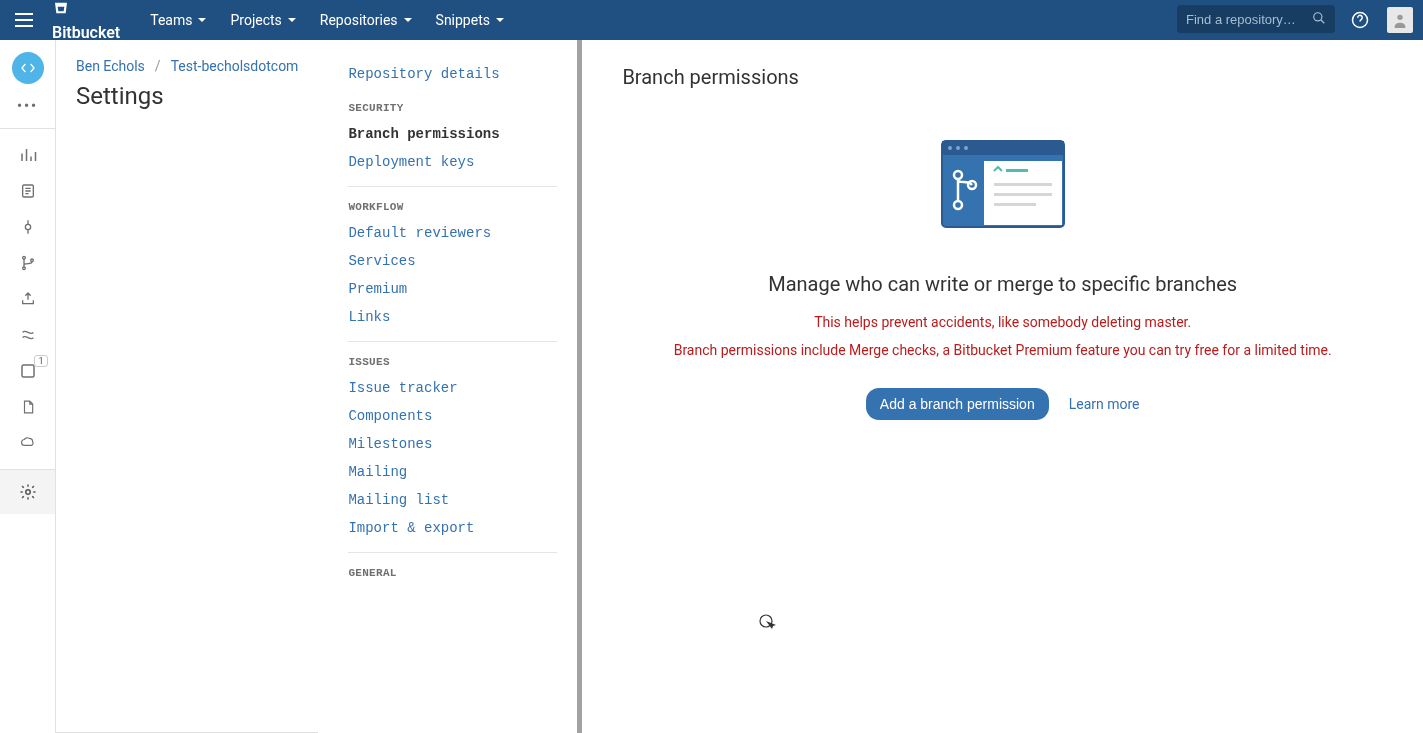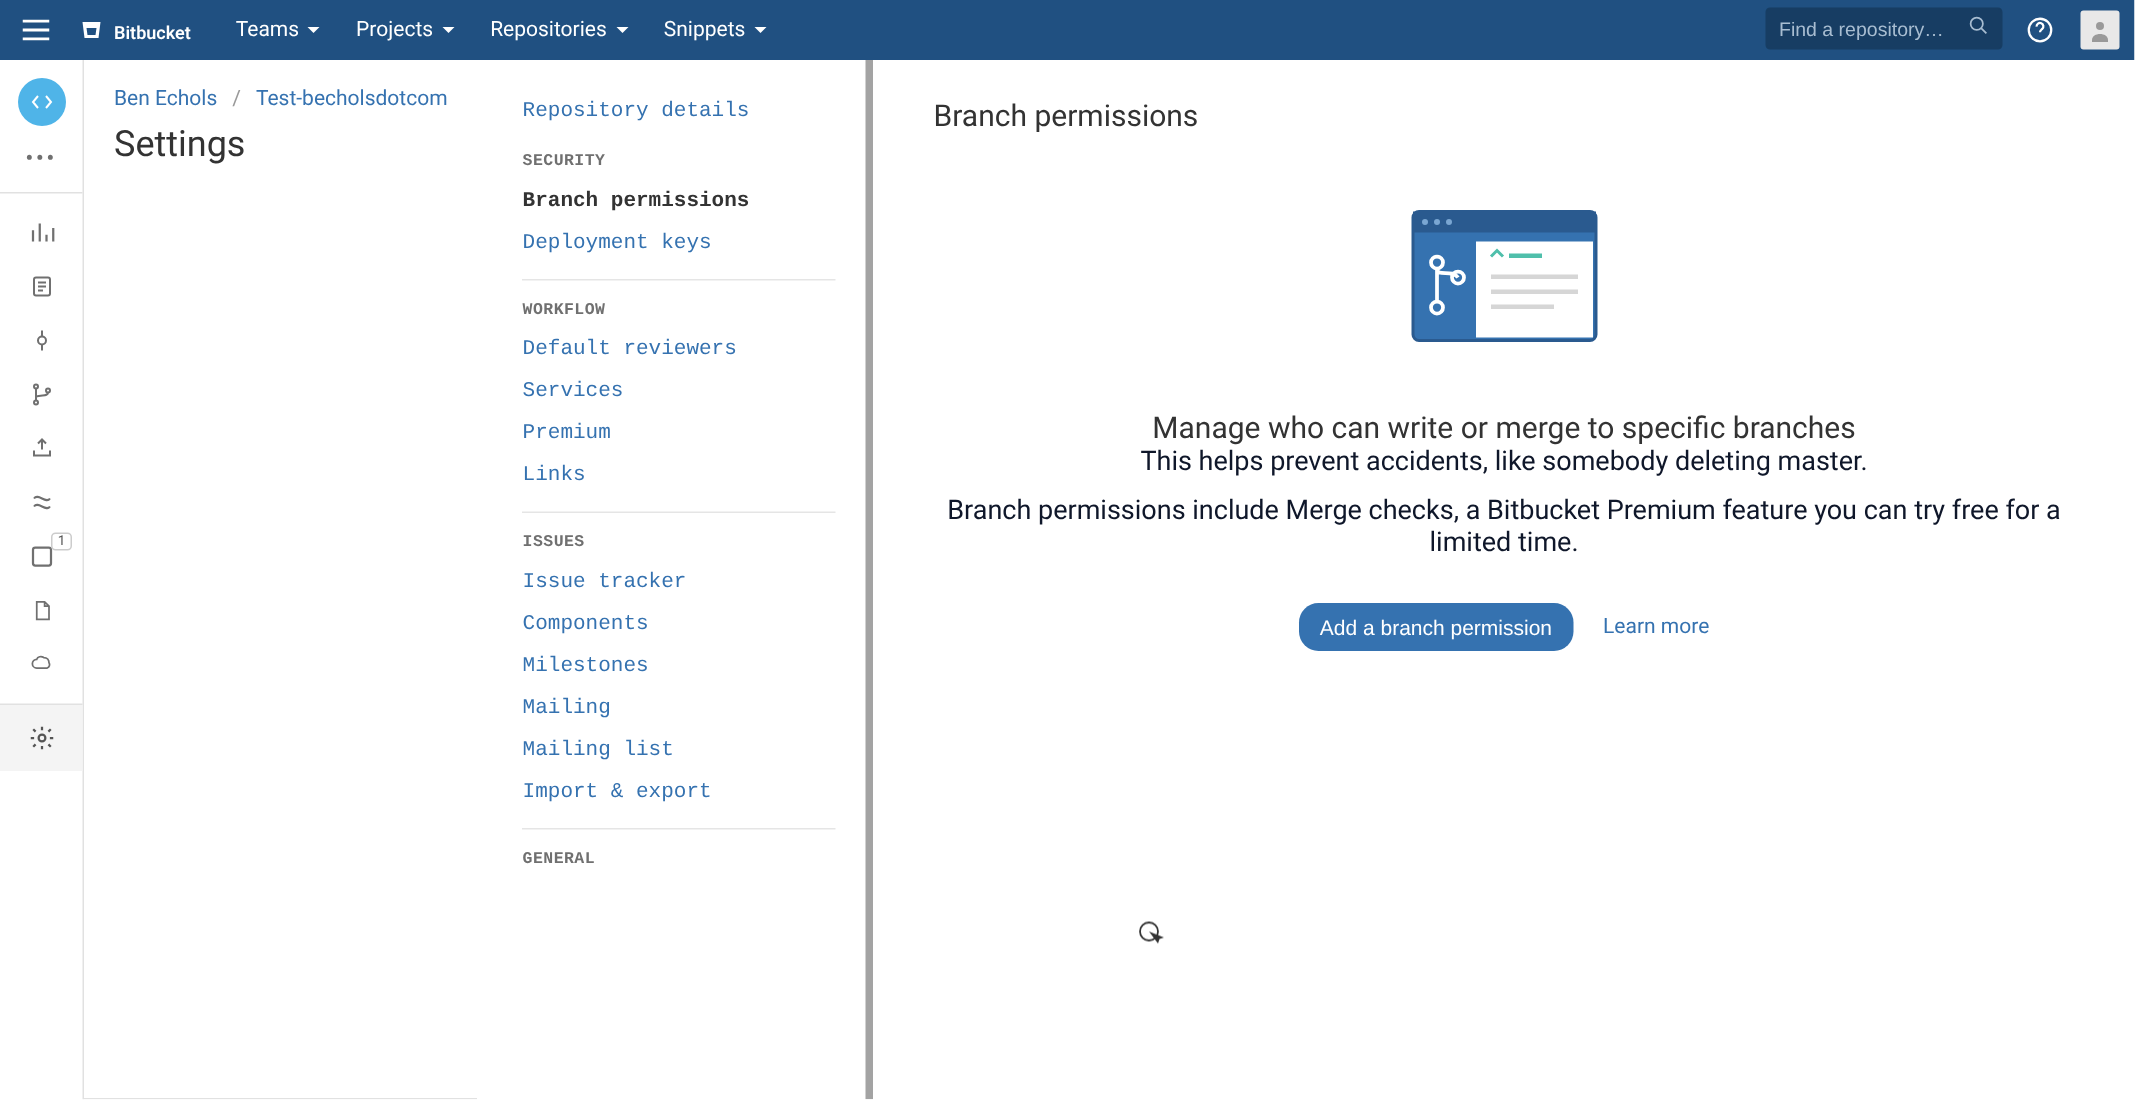--- a/index.html
+++ b/index.html
@@ -1,21 +1,21 @@
 <!DOCTYPE html>
 <html><head>
 <meta charset="utf-8">
 <style>
 * { box-sizing: border-box; margin: 0; padding: 0; }
 body { font-family: -apple-system, BlinkMacSystemFont, "Segoe UI", Roboto, Helvetica, Arial, sans-serif; font-size: 14px; color: #333; background: #fff; }
 
 .topbar { background: #205081; height: 40px; display: flex; align-items: center; padding: 0 8px; color: #fff; }
 .topbar-left { display: flex; align-items: center; gap: 4px; }
 .hamburger { width: 32px; height: 32px; display: flex; align-items: center; justify-content: center; cursor: pointer; }
-.logo { display: flex; align-items: flex-end; gap: 6px; font-weight: 600; font-size: 12px; padding: 0 8px; cursor: pointer; }
+.logo { display: flex; align-items: flex-start; gap: 6px; font-weight: 600; font-size: 16px; padding: 0 8px; cursor: pointer; flex-direction: column; }
 .logo-icon { width: 18px; height: 18px; display:flex; align-items:center; justify-content:center;}
 .nav-menu { display: flex; gap: 4px; margin-left: 8px; }
 .nav-item { display: flex; align-items: center; gap: 4px; padding: 8px 10px; cursor: pointer; color: #fff; font-size: 14px; }
 .caret { width: 0; height: 0; border-left: 4px solid transparent; border-right: 4px solid transparent; border-top: 4px solid #fff; margin-left: 2px; }
 .topbar-right { margin-left: auto; display: flex; align-items: flex-start; gap: 10px; }
 .search-box { background: #173d63; border: 1px solid #173d63; height: 28px; display: flex; align-items: center; padding: 0 8px; border-radius: 3px;}
 .search-box input { background: transparent; border: none; color: #ccc; outline: none; width: 120px; font-size: 13px; }
 .search-box input::placeholder { color: #a8bdd1; }
 .search-ic { color: #a8bdd1; margin-left: 6px; }
 .topbar-icon { width: 30px; height: 30px; display: flex; align-items: center; justify-content: center; cursor: pointer; }
@@ -43,22 +43,22 @@
 .settings-col { width: 264px; border-right: 5px solid #a3a3a3; padding: 20px 0 20px 10px; overflow-y: auto; font-family: Liberation Mono, monospace; }
 .settings-link { display: block; color: #3572b0; padding: 6px 10px 6px 20px; font-size: 14px; cursor: pointer; }
 .settings-link.active { color: #333; font-weight: 600; }
 .section-head { font-size: 11px; font-weight: 600; color: #707070; letter-spacing: 0.3px; padding: 14px 10px 6px 20px; }
 .divider { border: none; border-top: 1px solid #e5e5e5; margin: 10px 20px 0 20px; }
 
 .main-col { flex: 1; padding: 25px 40px; overflow-y: auto; }
 .main-title { font-size: 20px; font-weight: 400; color: #333; margin-bottom: 50px;}
 .empty-state { display: flex; flex-direction: column; align-items: center; text-align: center; max-width: 760px; margin: 0 auto; }
 .illus { margin-bottom: 40px; }
-.empty-heading { font-size: 20px; color: #333; font-weight: 400;}
-.empty-desc { color: #0f172a; font-size: 18px; margin-bottom: 12px; }
+.empty-heading { font-size: 20px; color: #333; margin-bottom: 18px; font-weight: 400;}
+.empty-desc { color: #b91c1c; font-size: 14px; margin-bottom: 12px; }
 .action-row { display: flex; align-items: center; gap: 20px; margin-top: 18px; justify-content: center;}
 .btn-primary { background: #3572b0; color: #fff; border: none; padding: 8px 14px; border-radius: 13px; font-size: 14px; cursor: pointer; font-weight: 500;}
 .link-secondary { color: #3572b0; cursor: pointer; font-size: 14px; }
 
 .cursor-indicator { position: fixed; left: 758px; top: 613px; pointer-events: none; }
 </style>
 </head>
 <body>
 
 <div class="topbar">

